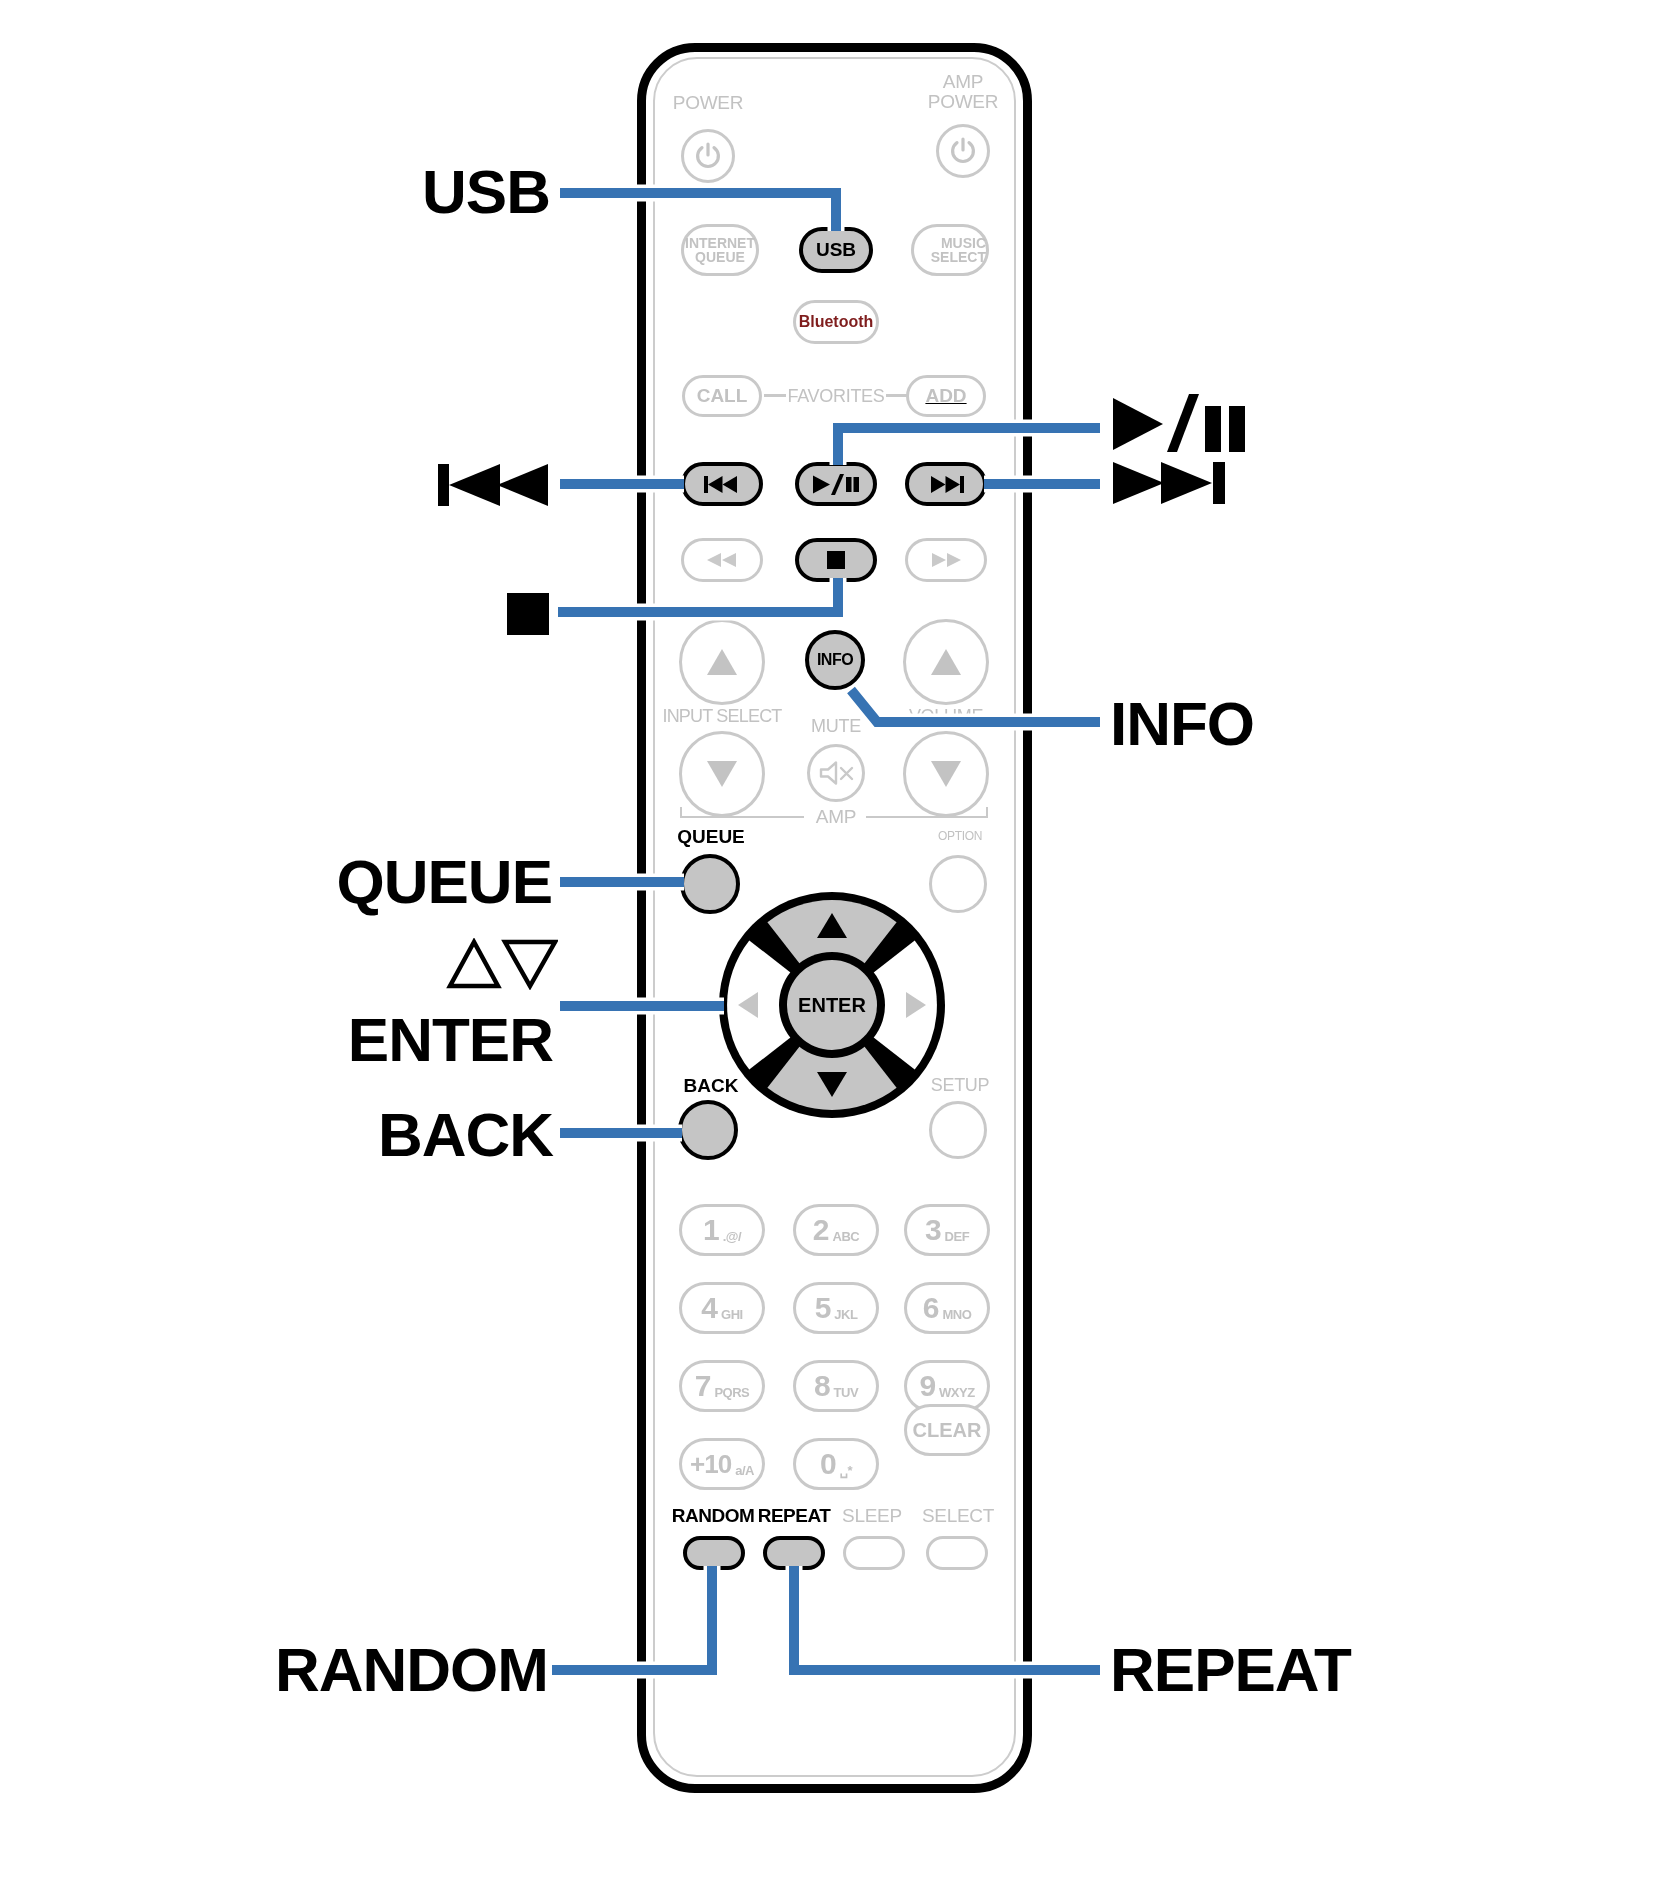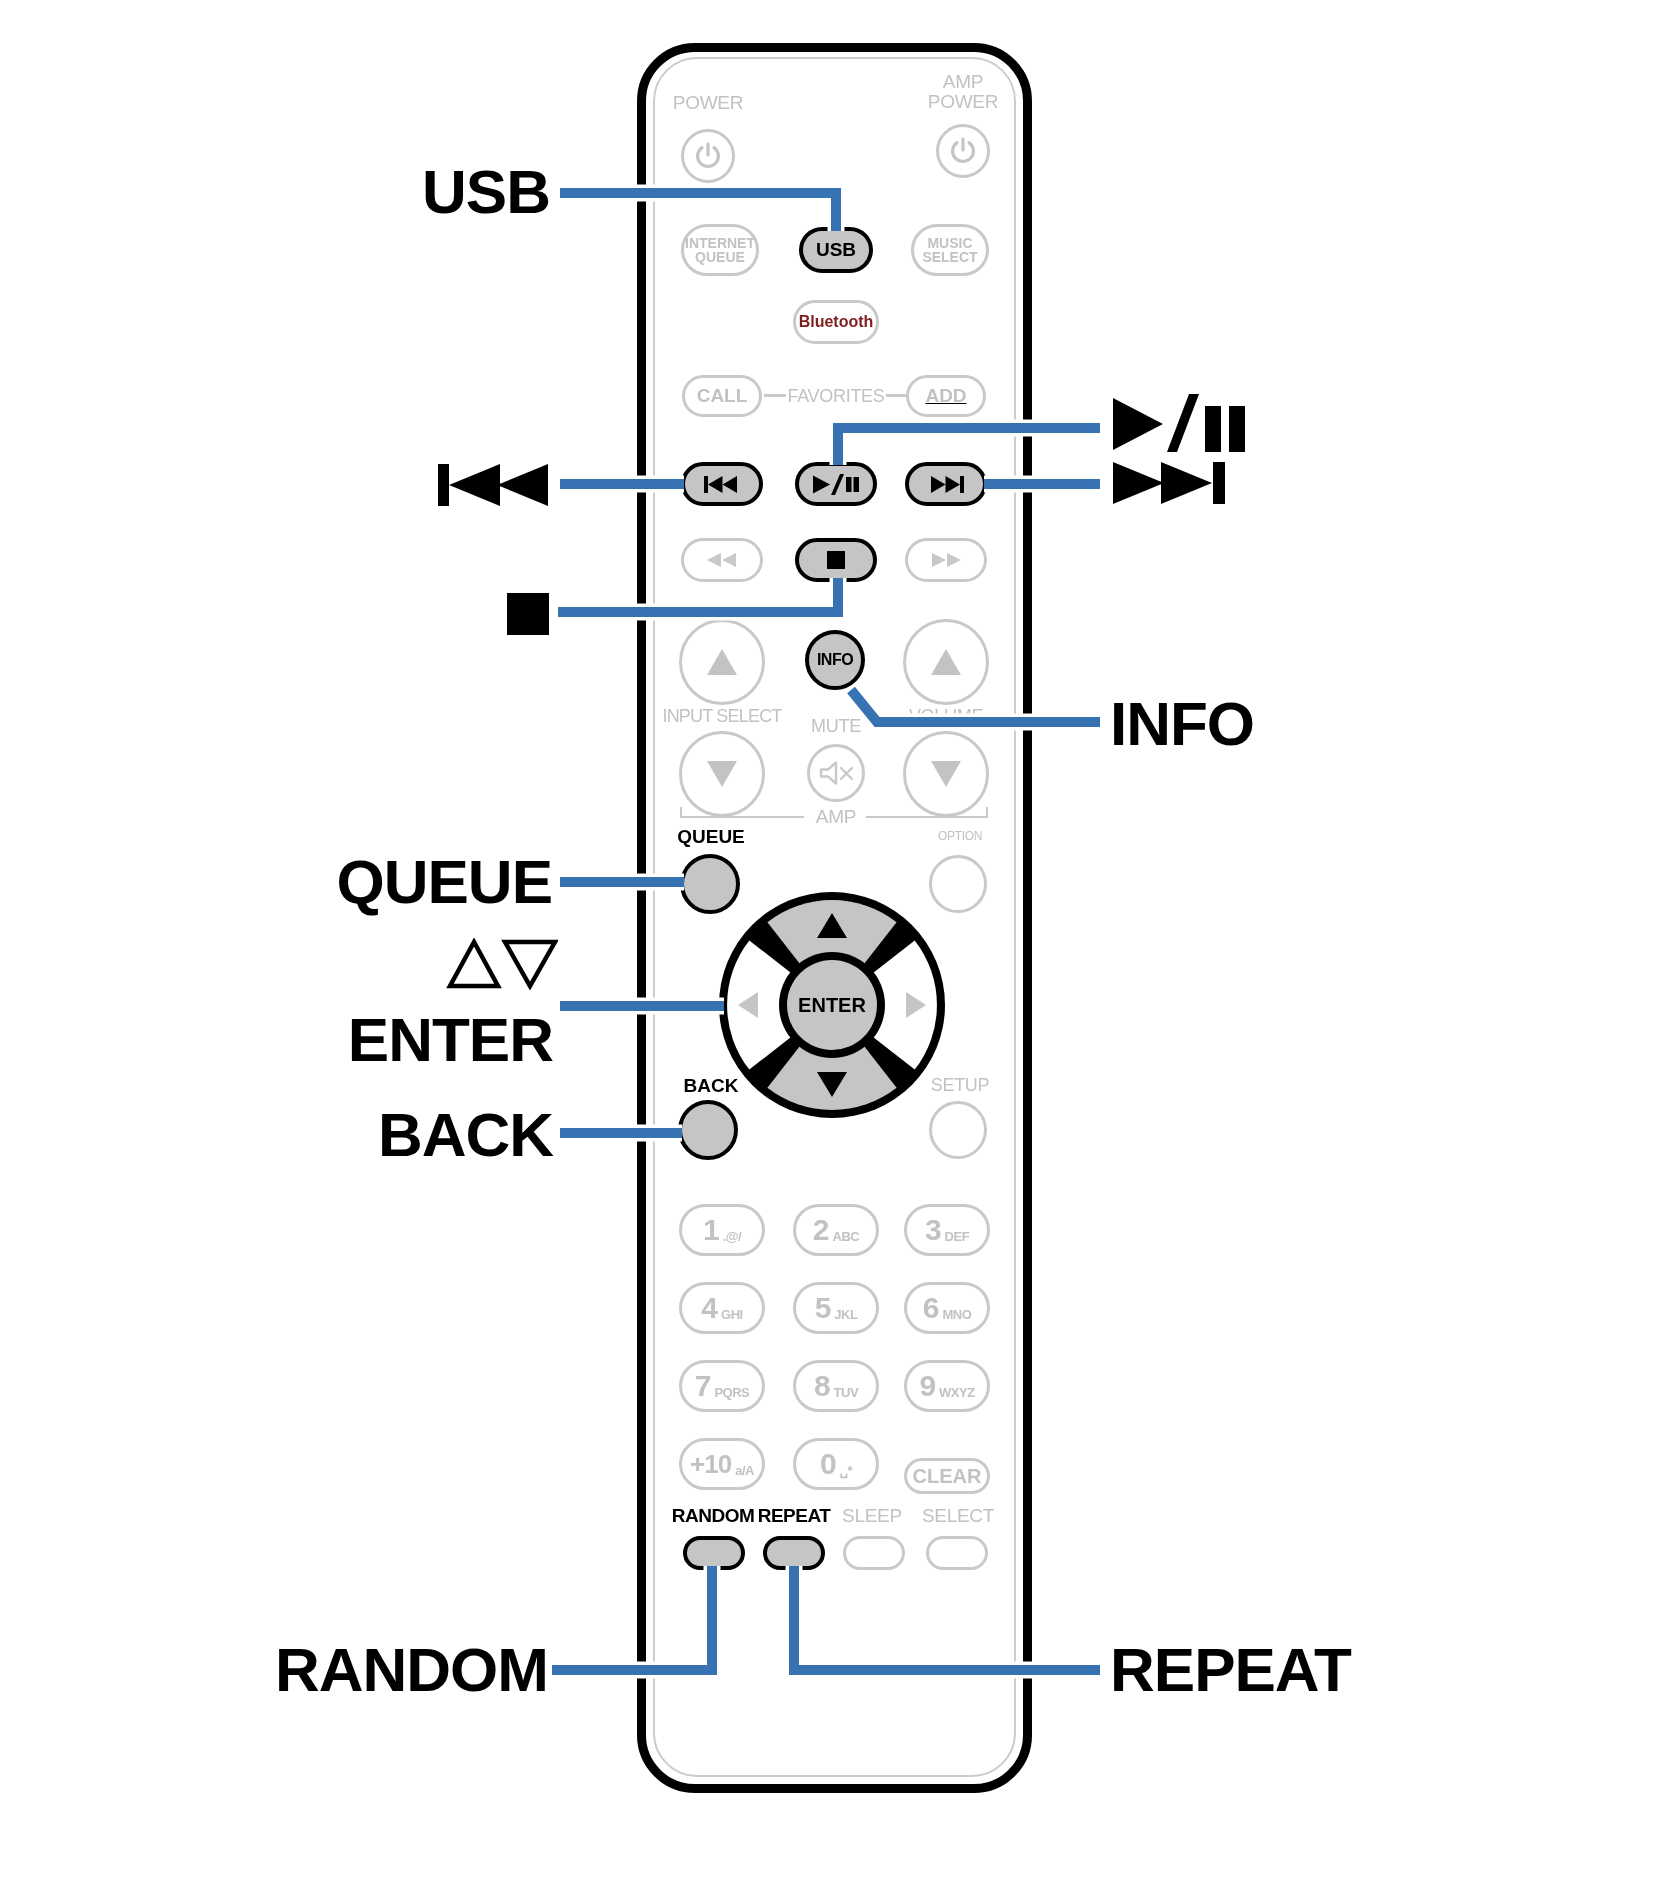--- a/index.html
+++ b/index.html
@@ -67,21 +67,21 @@
       </span>
   </div>
 
   <div class="pill" style="left:681px;top:224px;width:78px;height:52px;border-radius:26px;">
     <div class="two">INTERNET</div>
     <div class="two">QUEUE</div>
   </div>
   <div class="pill hl" style="left:799px;top:227px;width:74px;height:46px;border-radius:23px;">
     <span style="font-size:19px;font-weight:bold;color:#000;">USB</span>
   </div>
-  <div class="pill" style="left:911px;top:224px;width:78px;height:52px;border-radius:26px;">
+  <div class="pill" style="left:911px;top:224px;width:78px;height:52px;border-radius:26px;align-items:flex-end;">
     <div class="two">MUSIC</div>
     <div class="two">SELECT</div>
   </div>
   <div class="pill" style="left:793px;top:300px;width:86px;height:44px;border-radius:22px;">
     <span style="font-size:16px;font-weight:bold;color:#7f1d1d;">Bluetooth</span>
   </div>
 
   <div class="pill" style="left:682px;top:375px;width:80px;height:42px;border-radius:21px;">
     <span style="font-size:19px;font-weight:bold;color:#c2c2c2;text-align:center;">CALL</span>
   </div>
@@ -240,21 +240,21 @@
       <span class="sub">WXYZ</span>
     </div>
   <div class="pill kp" style="left:679px;top:1438px;width:86px;height:52px;border-radius:27px;">
       <span class="num plus">+10</span>
       <span class="sub">a/A</span>
     </div>
   <div class="pill kp" style="left:793px;top:1438px;width:86px;height:52px;border-radius:27px;">
       <span class="num">0</span>
       <span class="sub">␣*</span>
     </div>
-  <div class="pill kp" style="left:904px;top:1458px;width:86px;height:36px;border-radius:27px;">
+  <div class="pill kp" style="left:904px;top:1404px;width:86px;height:52px;border-radius:27px;">
       <span class="num clear">CLEAR</span>
     </div>
 
   <div class="lblb" style="left:663px;top:1505px;width:100px;font-size:19px;letter-spacing:-0.5px;">RANDOM</div>
   <div class="lblb" style="left:744px;top:1505px;width:100px;font-size:19px;letter-spacing:-0.5px;">REPEAT</div>
   <div class="lblg" style="left:822px;top:1505px;width:100px;font-size:19px;">SLEEP</div>
   <div class="lblg" style="left:908px;top:1505px;width:100px;font-size:19px;">SELECT</div>
   <div class="pill hl" style="left:683px;top:1536px;width:62px;height:34px;border-radius:17px;"></div>
   <div class="pill hl" style="left:763px;top:1536px;width:62px;height:34px;border-radius:17px;"></div>
   <div class="pill" style="left:843px;top:1536px;width:62px;height:34px;border-radius:17px;"></div>

